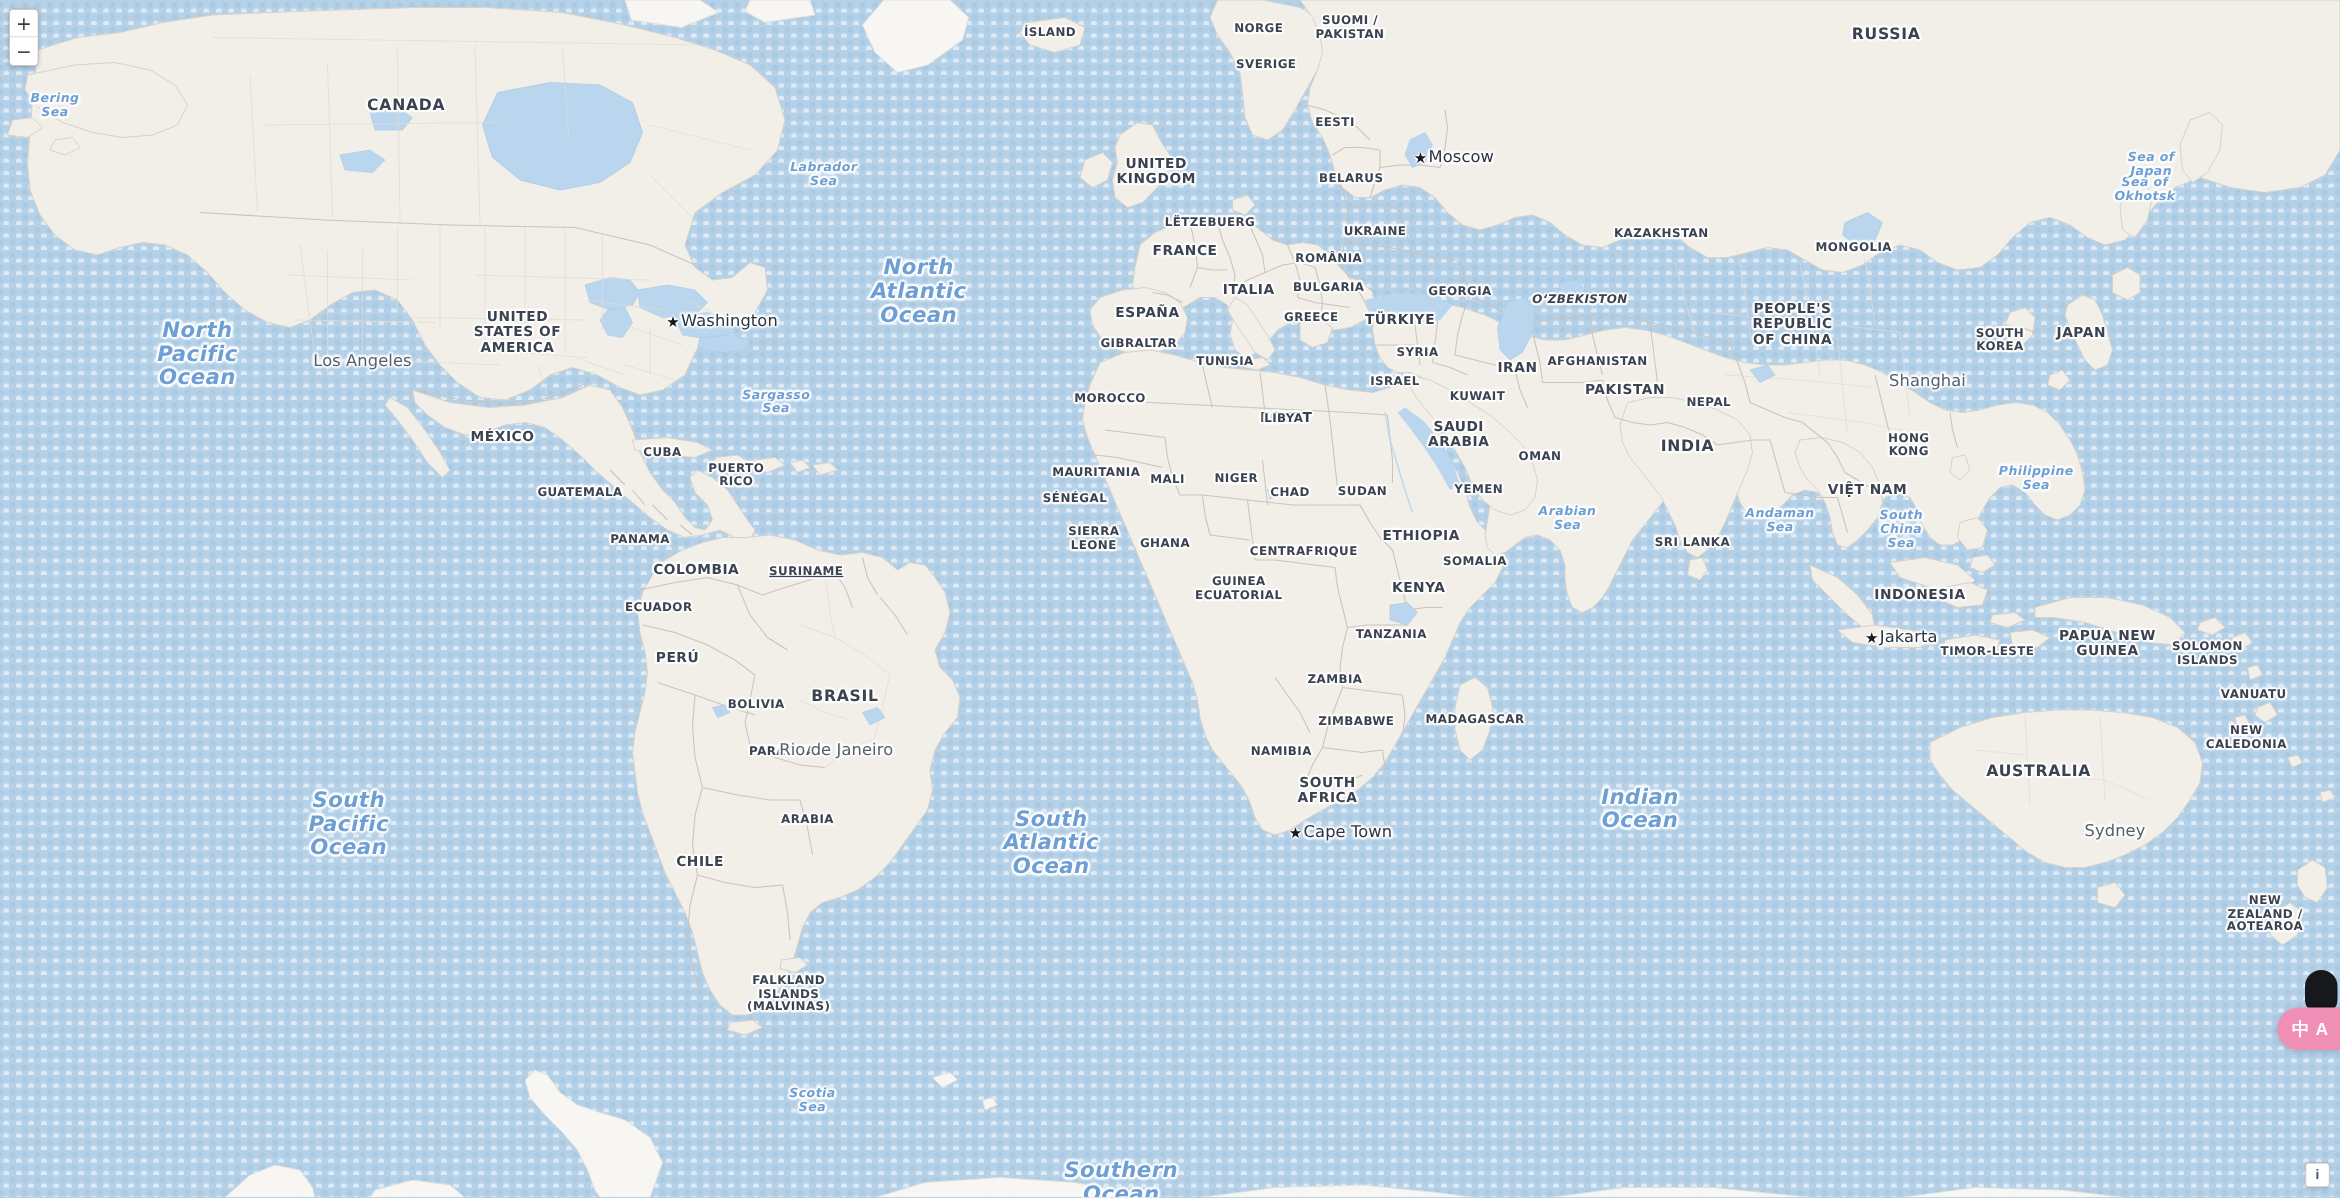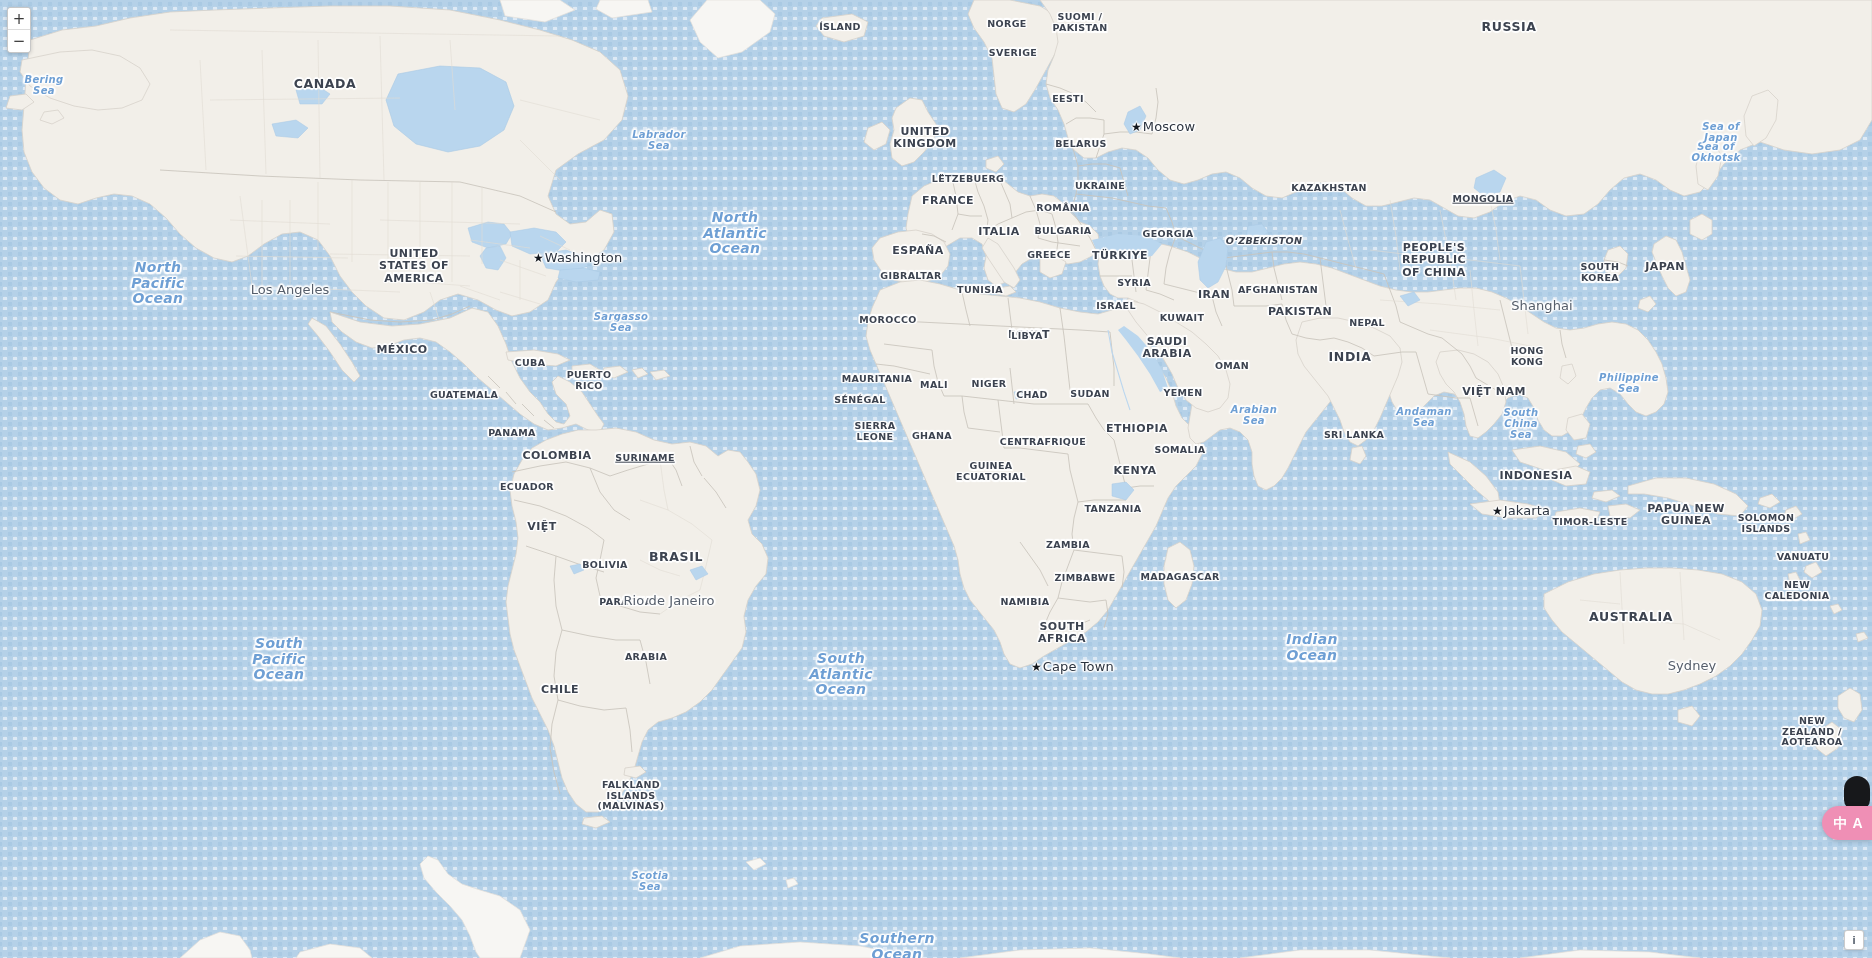--- a/index.html
+++ b/index.html
@@ -57,21 +57,21 @@
       -1.2px -1.2px 1.5px #fff, 1.2px -1.2px 1.5px #fff, -1.2px 1.2px 1.5px #fff, 1.2px 1.2px 1.5px #fff,
       0 0 4px #fff;
   }
   .capital{
     color:#2c3440;
     display:flex;align-items:center;gap:1px;
   }
   .capital .star{font-size:12px;line-height:1;color:#14181e;
     text-shadow:-1.4px 0 1px #fff,1.4px 0 1px #fff,0 -1.4px 1px #fff,0 1.4px 1px #fff;}
   .ocean{
-    font-size:14px;font-style:italic;font-weight:700;letter-spacing:.35px;
+    font-size:17px;font-style:italic;font-weight:700;letter-spacing:.35px;
     color:#6e9fd4;
     text-shadow:
       -1.6px 0 1.5px #fff, 1.6px 0 1.5px #fff, 0 -1.6px 1.5px #fff, 0 1.6px 1.5px #fff,
       -1.2px -1.2px 1.5px #fff, 1.2px -1.2px 1.5px #fff, -1.2px 1.2px 1.5px #fff, 1.2px 1.2px 1.5px #fff,
       0 0 4px #fff;
   }
   .ocean.sm{font-size:10px;}
 
   
   #zoom-control{
@@ -534,21 +534,21 @@
 AMERICA</div>
       <div class="lbl country" style="left: 402px; top: 350px;">MÉXICO</div>
       <div class="lbl country sm" style="left: 530px; top: 363px;">CUBA</div>
       <div class="lbl country sm" style="left: 589px; top: 381px;">PUERTO
 RICO</div>
       <div class="lbl country sm" style="left: 464px; top: 395px;">GUATEMALA</div>
       <div class="lbl country sm" style="left: 512px; top: 433px;">PANAMA</div>
       <div class="lbl country" style="left: 557px; top: 456px;">COLOMBIA</div>
       <div class="lbl country sm" style="left: 645px; top: 458px; text-decoration: underline;">SURINAME</div>
       <div class="lbl country sm" style="left: 527px; top: 487px;">ECUADOR</div>
-      <div class="lbl country" style="left: 542px; top: 527px;">VIỆT</div>
+      <div class="lbl country" style="left: 542px; top: 527px;">PERÚ</div>
       <div class="lbl country lg" style="left: 676px; top: 557px;">BRASIL</div>
       <div class="lbl country sm" style="left: 605px; top: 565px;">BOLIVIA</div>
       <div class="lbl country sm" style="left: 629px; top: 602px;">PARAGUAY</div>
       <div class="lbl country sm" style="left: 646px; top: 657px;">ARABIA</div>
       <div class="lbl country" style="left: 560px; top: 690px;">CHILE</div>
       <div class="lbl country sm" style="left: 631px; top: 796px;">FALKLAND
 ISLANDS
 (MALVINAS)</div>
       <div class="lbl country sm" style="left: 840px; top: 27px;">ÍSLAND</div>
       <div class="lbl country sm" style="left: 1007px; top: 24px;">NORGE</div>
@@ -558,21 +558,21 @@
       <div class="lbl country lg" style="left: 1509px; top: 27px;">RUSSIA</div>
       <div class="lbl country sm" style="left: 1068px; top: 99px;">EESTI</div>
       <div class="lbl country" style="left: 925px; top: 138px;">UNITED
 KINGDOM</div>
       <div class="lbl country sm" style="left: 1081px; top: 144px;">BELARUS</div>
       <div class="lbl country sm" style="left: 968px; top: 179px;">LËTZEBUERG</div>
       <div class="lbl country sm" style="left: 1100px; top: 186px;">UKRAINE</div>
       <div class="lbl country" style="left: 948px; top: 201px;">FRANCE</div>
       <div class="lbl country sm" style="left: 1063px; top: 208px;">ROMÂNIA</div>
       <div class="lbl country sm" style="left: 1281px; top: 188px; margin-left: 48px;">KAZAKHSTAN</div>
-      <div class="lbl country sm" style="left: 1483px; top: 199px; text-decoration: underline;">MONGOLIA</div>
+      <div class="lbl country sm" style="left: 1483px; top: 199px;">MONGOLIA</div>
       <div class="lbl country" style="left: 999px; top: 232px;">ITALIA</div>
       <div class="lbl country sm" style="left: 1063px; top: 231px;">BULGARIA</div>
       <div class="lbl country sm" style="left: 1168px; top: 234px;">GEORGIA</div>
       <div class="lbl country" style="left: 918px; top: 251px;">ESPAÑA</div>
       <div class="lbl country sm" style="left: 1049px; top: 255px;">GREECE</div>
       <div class="lbl country" style="left: 1120px; top: 256px;">TÜRKIYE</div>
       <div class="lbl country sm" style="left: 1264px; top: 241px; font-style: italic;">O‘ZBEKISTON</div>
       <div class="lbl country sm" style="left: 1600px; top: 273px;">SOUTH
 KOREA</div>
       <div class="lbl country" style="left: 1665px; top: 267px;">JAPAN</div>

